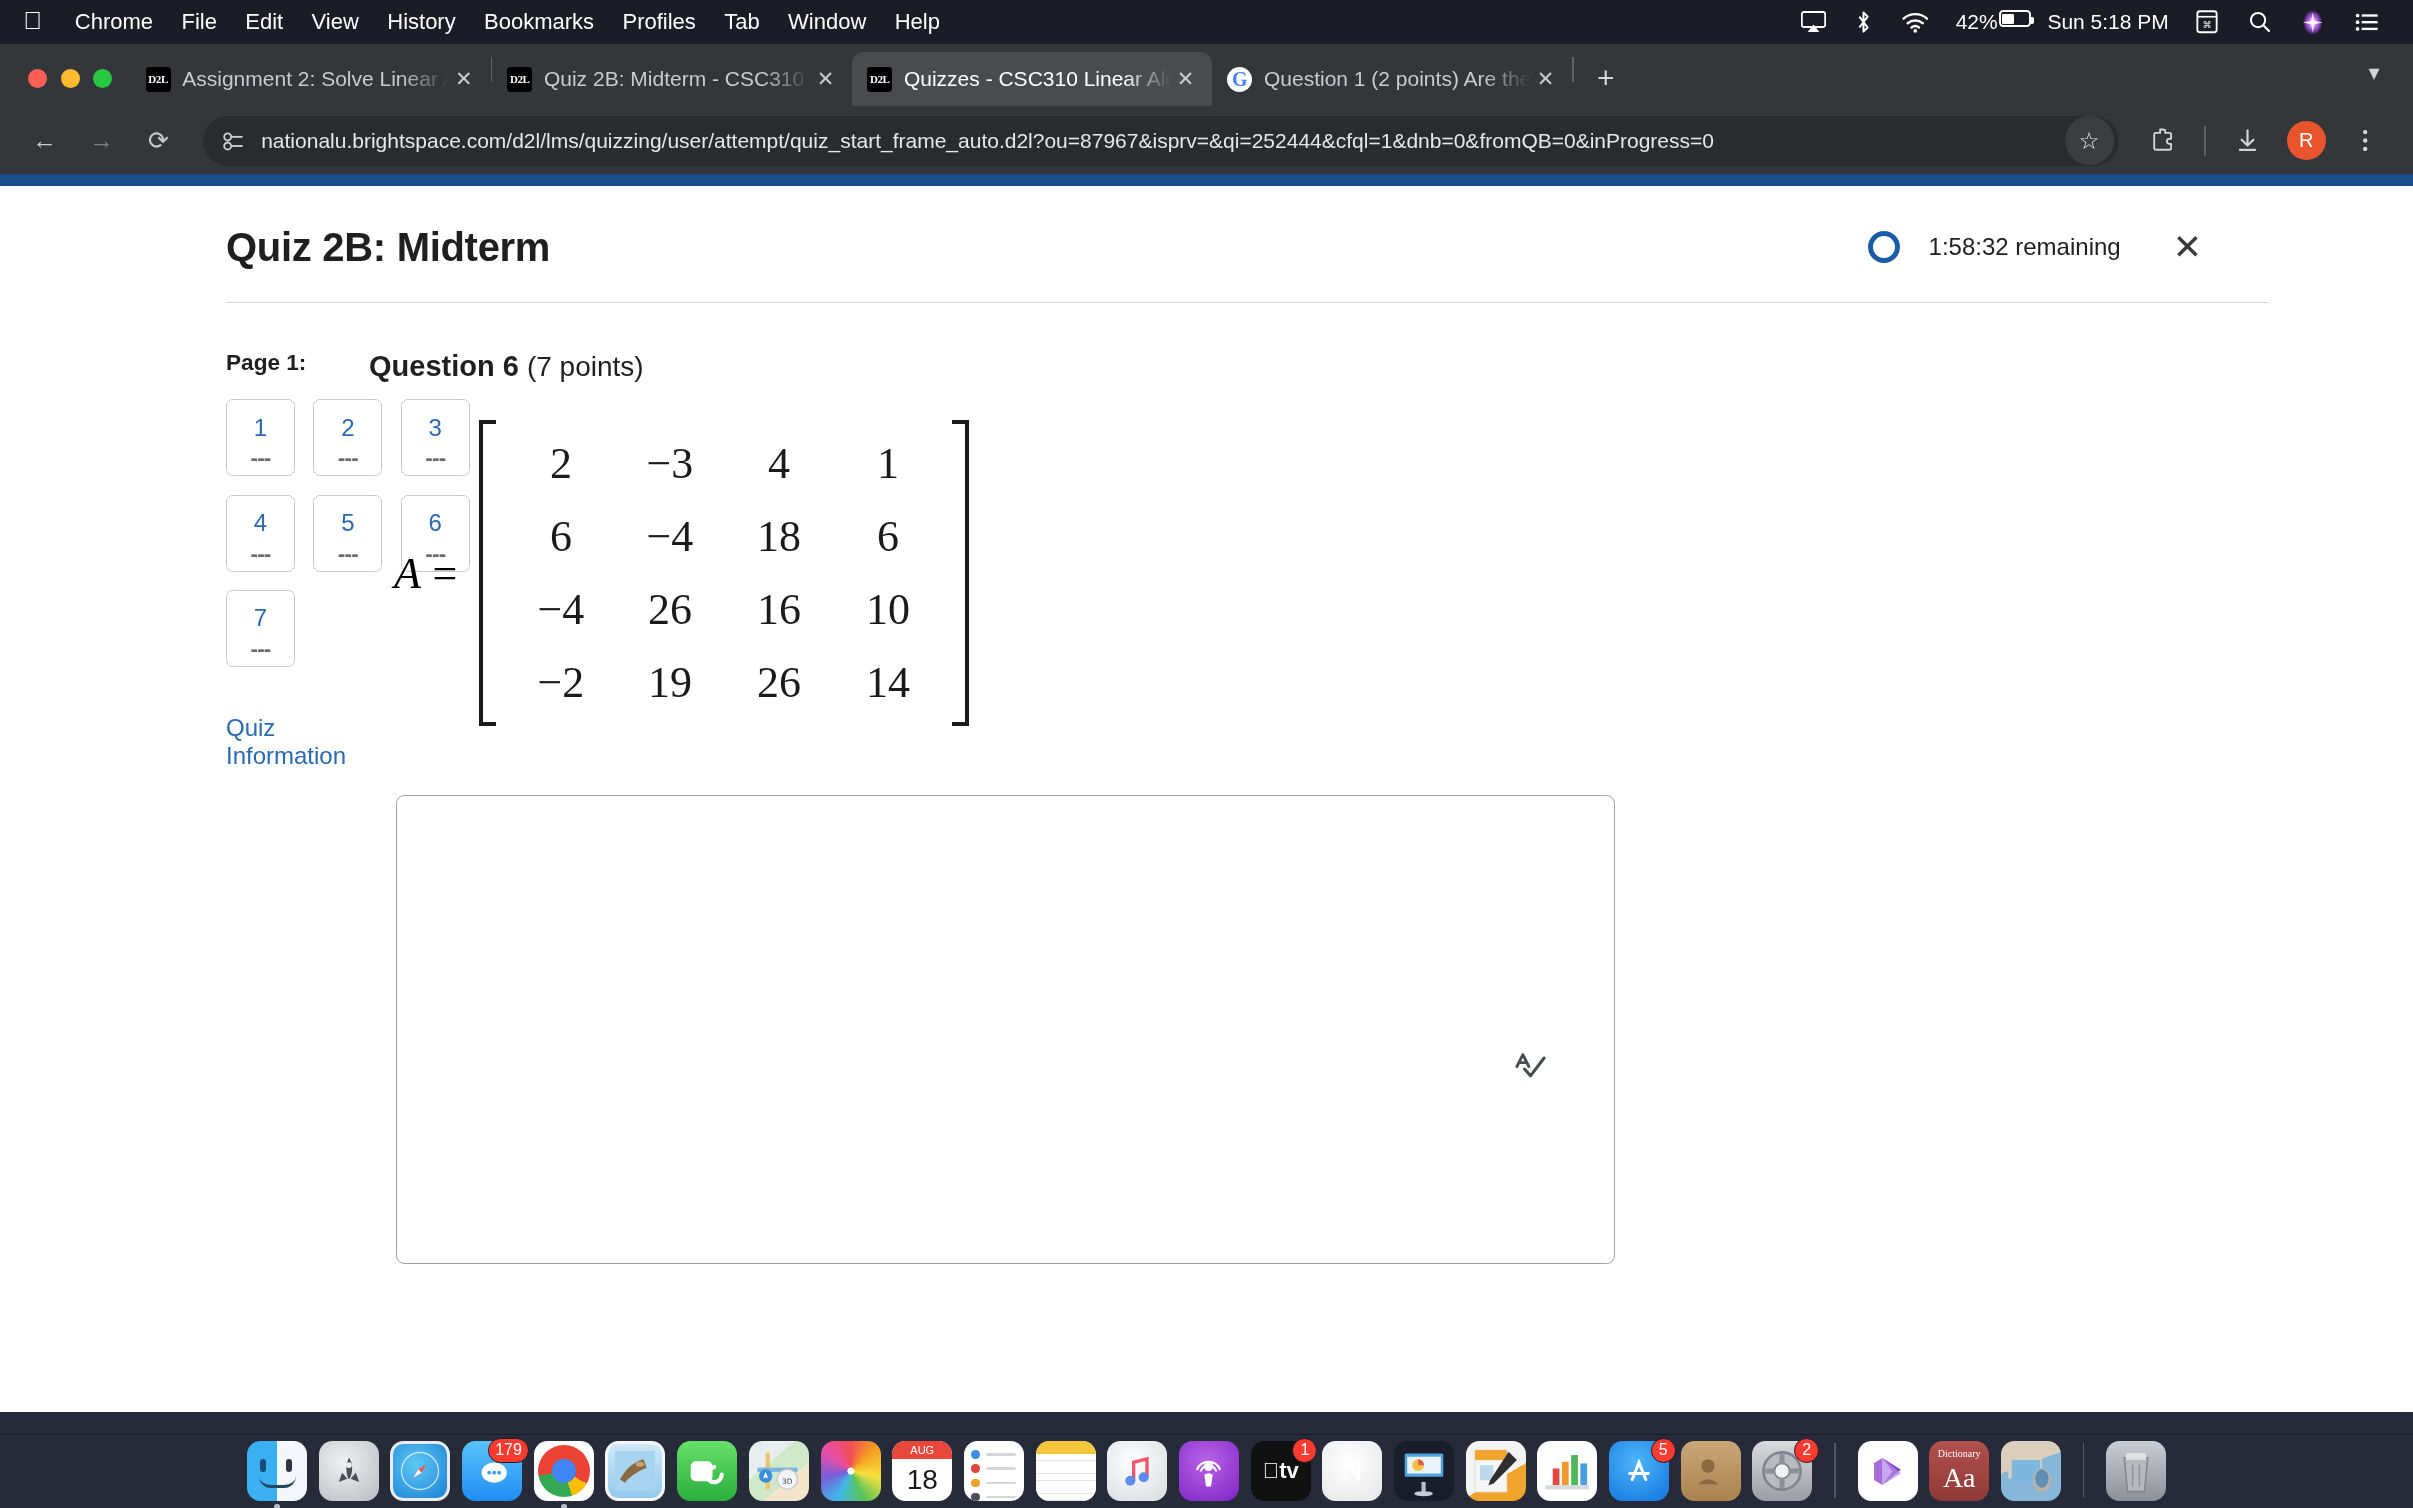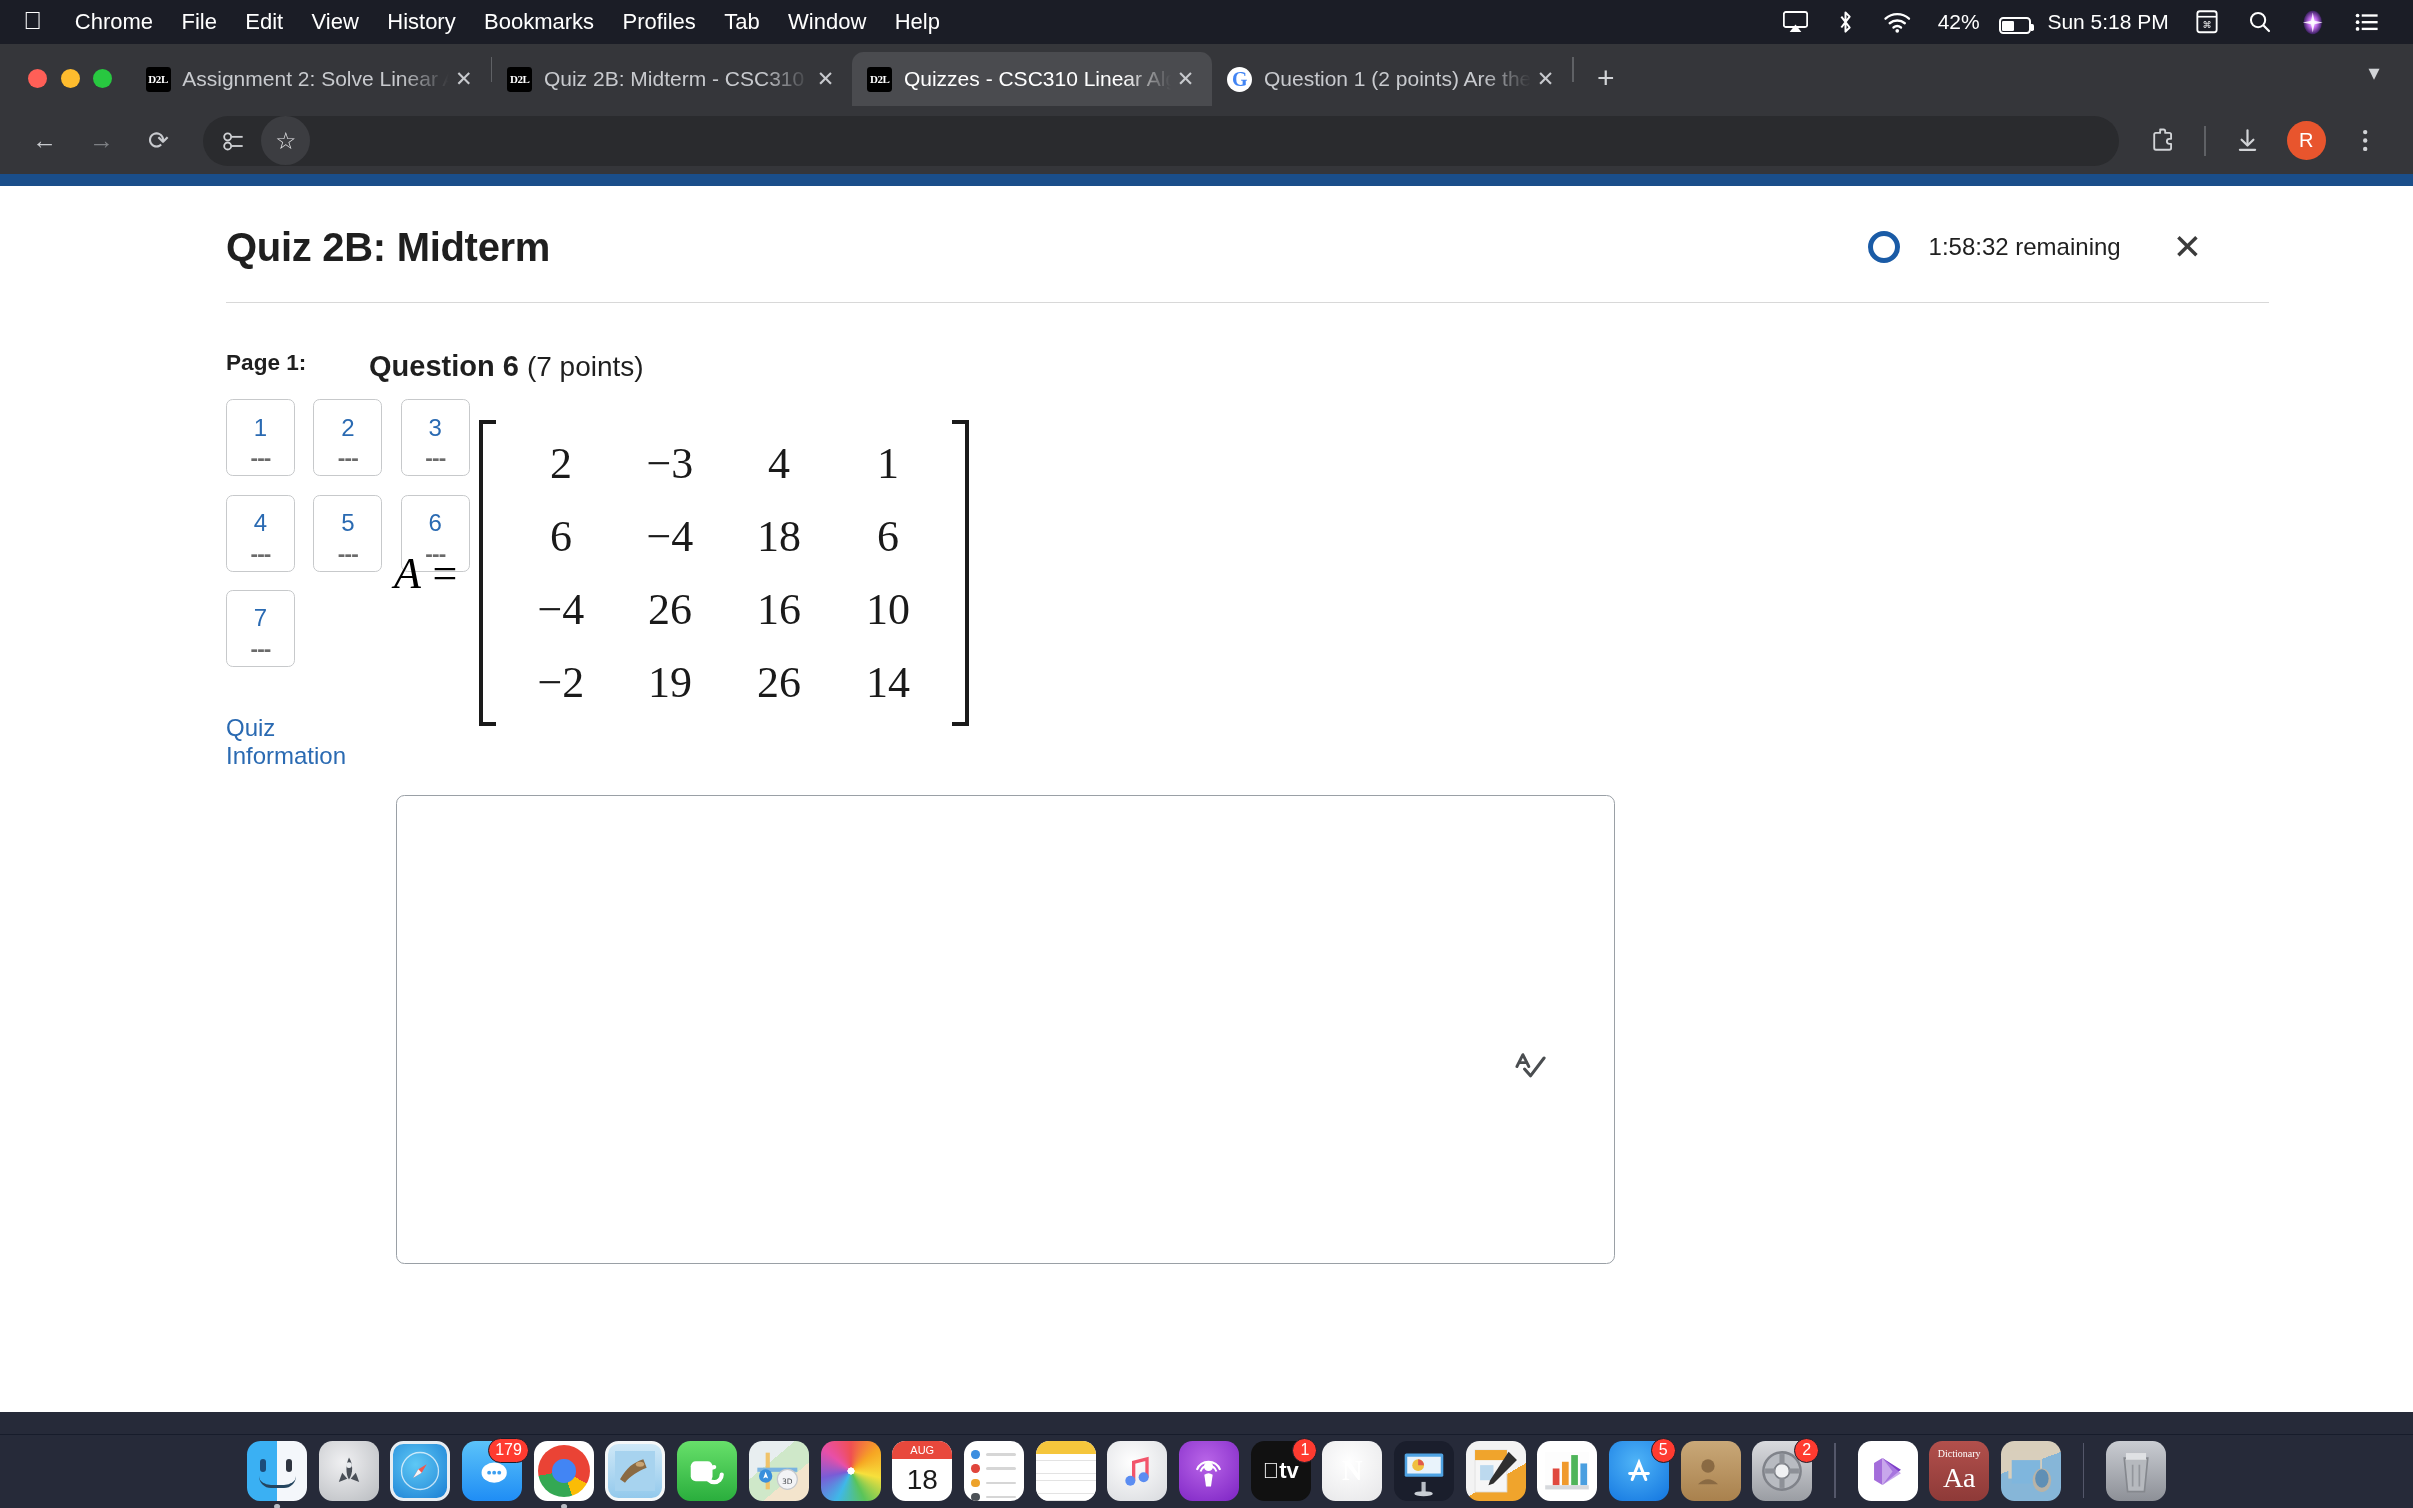--- a/index.html
+++ b/index.html
@@ -24,21 +24,21 @@
   .apple-logo { font-size: 25px; line-height: 1; padding: 0 18.4px 3.4px 0; }
   .menu-item { padding: 0 14.2px; white-space: nowrap; }
   .menu-item.bold { font-weight: normal; }
   .menubar-right {
     margin-left: auto; display: flex; align-items: center;
     gap: 0; padding-right: 20px;
   }
   .mb-icon { padding: 0 15px; display: flex; align-items: center; }
   .mb-text { padding: 0 11.7px; font-size: 21px; white-space: nowrap; }
 
-  .battery-wrap { display: flex; align-items: flex-end; gap: 19px; padding: 0 5px 0 11.7px; }
+  .battery-wrap { display: flex; align-items: flex-start; gap: 1px; padding: 0 5px 0 11.7px; }
   .battery-pct { font-size: 21px; }
   .battery-shell {
     width: 32px; height: 17px; border: 2px solid #fff; border-radius: 4.2px;
     position: relative; display: flex; align-items: center;
   }
   .battery-shell::after {
     content: ''; position: absolute; right: -5px; top: 5px;
     width: 2.9px; height: 6.7px; background: #fff; border-radius: 0 1.7px 1.7px 0;
   }
   .battery-fill { width: 42%; height: 10px; background: #fff; margin-left: 1.7px; border-radius: 1.3px; }
@@ -395,20 +395,21 @@
 
     <div class="omnibox">
       <span class="omni-icon">
         <svg width="25" height="22" viewBox="0 0 30 26">
           <circle cx="8" cy="8" r="4.2" fill="none" stroke="#cfd1d4" stroke-width="2.2"></circle>
           <line x1="13" y1="8" x2="26" y2="8" stroke="#cfd1d4" stroke-width="2.2"></line>
           <circle cx="8" cy="19" r="4.2" fill="none" stroke="#cfd1d4" stroke-width="2.2"></circle>
           <line x1="13" y1="19" x2="26" y2="19" stroke="#cfd1d4" stroke-width="2.2"></line>
         </svg>
       </span>
+      <span class="omni-url">nationalu.brightspace.com/d2l/lms/quizzing/user/attempt/quiz_start_frame_auto.d2l?ou=87967&amp;isprv=&amp;qi=252444&amp;cfql=1&amp;dnb=0&amp;fromQB=0&amp;inProgress=0</span>
       <span class="omni-star">☆</span>
     </div>
 
     <div class="tb-btn">
       <svg width="27" height="27" viewBox="0 0 32 32">
           <path d="M12 3 h4 a2 2 0 0 1 2 2 v2 h5 a2 2 0 0 1 2 2 v5 h-2 a3 3 0 0 0 0 6 h2 v5 a2 2 0 0 1 -2 2 h-16 a2 2 0 0 1 -2 -2 v-16 a2 2 0 0 1 2 -2 h5 v-2 a2 2 0 0 1 2 -2 z" fill="none" stroke="#d2d4d7" stroke-width="2.2" stroke-linejoin="round"></path>
         </svg>
     </div>
     <div class="tb-sep"></div>
     <div class="tb-btn">

